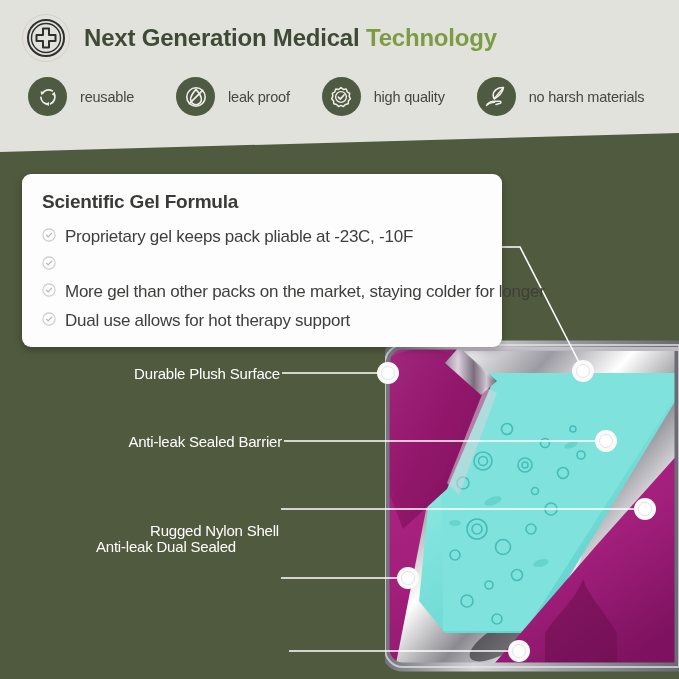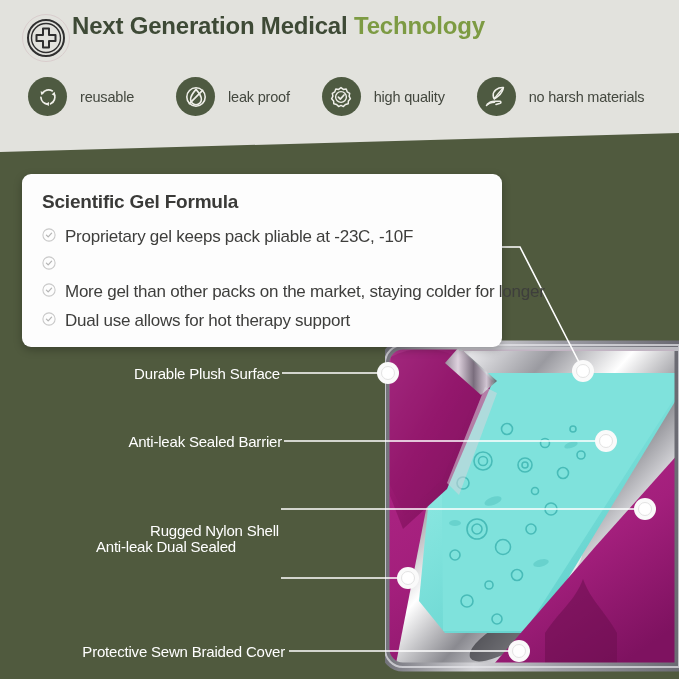--- a/index.html
+++ b/index.html
@@ -20,21 +20,21 @@
     background:#E2E2DD;
     -webkit-clip-path: polygon(0 0, 679px 0, 679px 133px, 0 152px);
     clip-path: polygon(0 0, 679px 0, 679px 133px, 0 152px);
     z-index:3;
   }
   .header-inner{ position:relative; width:679px; height:133px; }
 
   
   .brand-row{
     position:absolute; left:22px; top:14px;
-    display:flex; gap:2px;
+    display:flex; align-items:center; gap:14px;
   }
   .brand-mark{
     width:48px; height:48px; border-radius:50%;
     border:1px solid #d9cdcd;
     display:flex; align-items:center; justify-content:center;
     flex:0 0 auto;
   }
   .brand-mark svg{ display:block; }
   .brand-title{
     font-size:24px; font-weight:bold; letter-spacing:-0.2px;
@@ -386,15 +386,14 @@
   </div>
 
   <div class="callout" style="left:0; width:280px; top:365px;">Durable Plush Surface</div>
 
   <div class="callout" style="left:0; width:282px; top:433px;">Anti-leak Sealed Barrier</div>
 
   <div class="callout" style="left:0; width:279px; top:522px;">Rugged Nylon Shell</div>
 
   <div class="callout" style="left:0; width:236px; top:538px;">Anti-leak Dual Sealed</div>
 
-  <div class="callout" style="left:0; width:285px; top:643px;">Protective Sewn Braided Cover</div>
 
 </div>
 
 </body></html>

